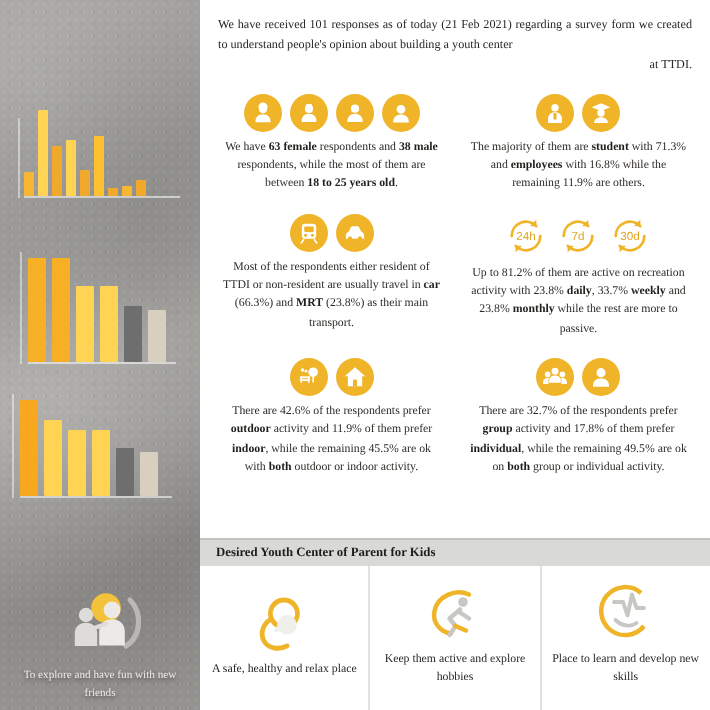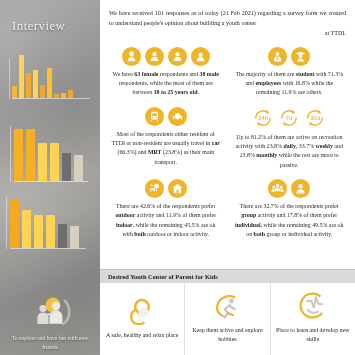--- a/index.html
+++ b/index.html
@@ -112,21 +112,20 @@
   .bottom-cap { font-size: 5.9px; line-height: 1.5; text-align: center; color: #2a2724; }
 </style>
 </head>
 <body>
 
 <div class="page">
 
   <div class="left-panel">
     <div class="grain"></div>
 
-    <div class="interview-title">Interview</div>
 
     <div class="mini-chart chart1">
       <div class="mc-plot" id="plot0" style="height:46px;">
           <div class="mc-bar" style="height: 26.087%; background: rgb(247, 183, 51);"></div>
           <div class="mc-bar" style="height: 93.4783%; background: rgb(255, 212, 84);"></div>
           <div class="mc-bar" style="height: 54.3478%; background: rgb(240, 169, 43);"></div>
           <div class="mc-bar" style="height: 60.8696%; background: rgb(255, 212, 84);"></div>
           <div class="mc-bar" style="height: 28.2609%; background: rgb(240, 169, 43);"></div>
           <div class="mc-bar" style="height: 65.2174%; background: rgb(255, 194, 46);"></div>
           <div class="mc-bar" style="height: 8.69565%; background: rgb(240, 169, 43);"></div>

